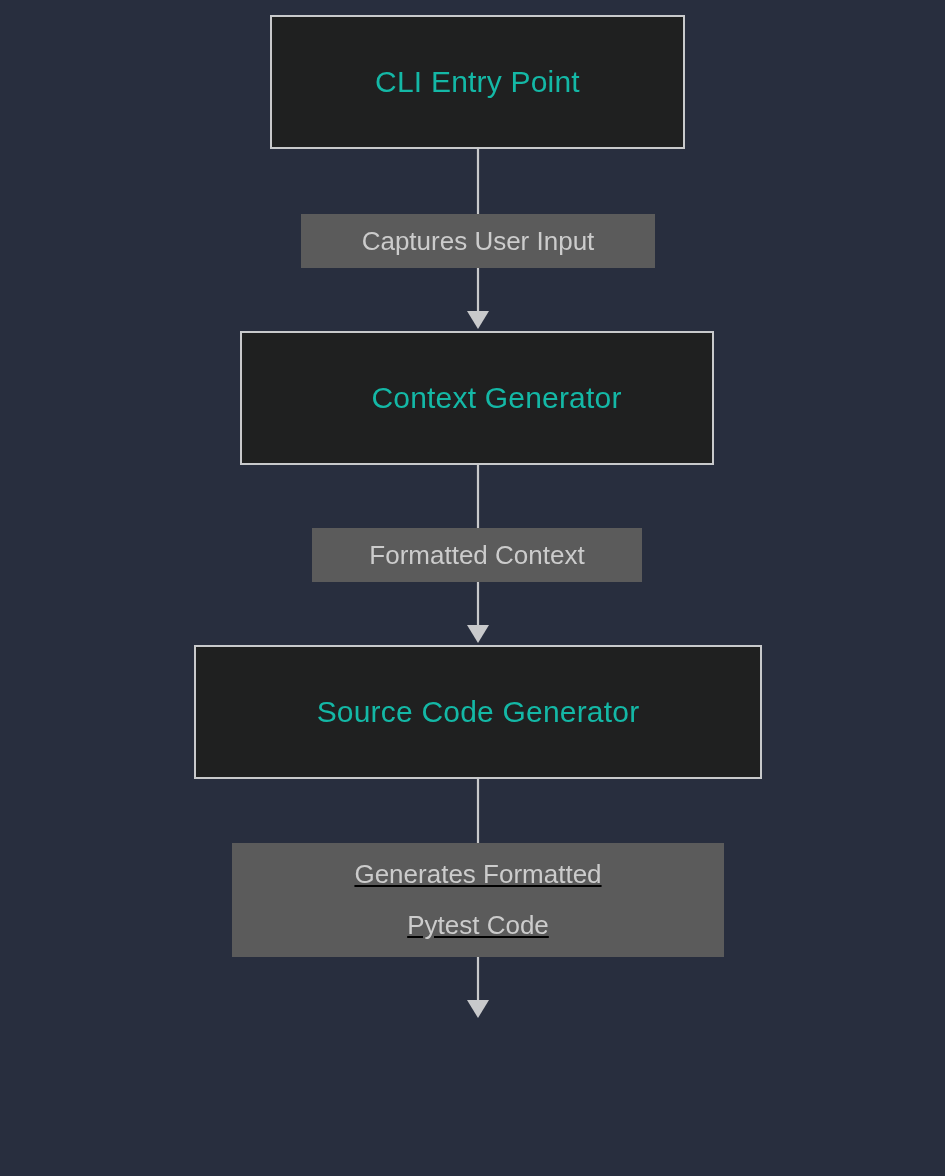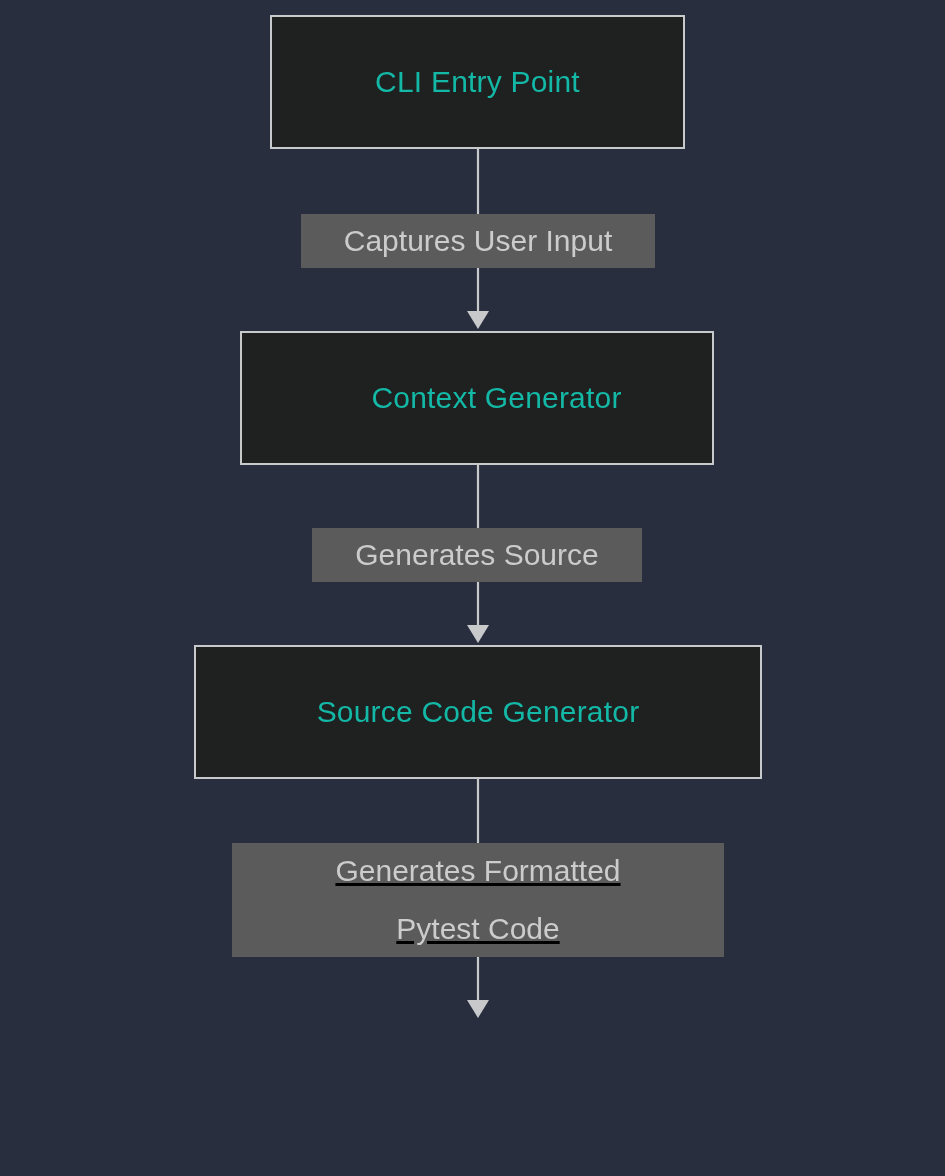--- a/index.html
+++ b/index.html
@@ -47,21 +47,21 @@
     position: absolute;
     box-sizing: border-box;
     background: #5b5b5b;
     display: flex;
     align-items: center;
     justify-content: center;
     text-align: center;
   }
   .edge-label-text {
     color: #cccccc;
-    font-size: 30px;
+    font-size: 26px;
     line-height: 1.95;
     white-space: pre-line;
   }
   .edge-label.two-line .edge-label-text {
     line-height: 1.95;
   }
 </style>
 </head>
 <body>
 
@@ -90,21 +90,21 @@
 
   <div class="edge-label" style="left:301px; top:214px; width:354px; height:54px;">
     <span class="edge-label-text">Captures User Input</span>
   </div>
 
   <div class="node" style="left:240px; top:331px; width:474px; height:134px;padding-left:39px;">
     <span class="node-label">Context Generator</span>
   </div>
 
   <div class="edge-label" style="left:312px; top:528px; width:330px; height:54px;">
-    <span class="edge-label-text">Generates Source</span>
+    <span class="edge-label-text">Formatted Context</span>
   </div>
 
   <div class="node" style="left:194px; top:645px; width:568px; height:134px;">
     <span class="node-label">Source Code Generator</span>
   </div>
 
   <div class="edge-label two-line" style="left:232px; top:843px; width:492px; height:114px;text-decoration:underline;">
     <span class="edge-label-text">Generates Formatted
 Pytest Code</span>
   </div>

